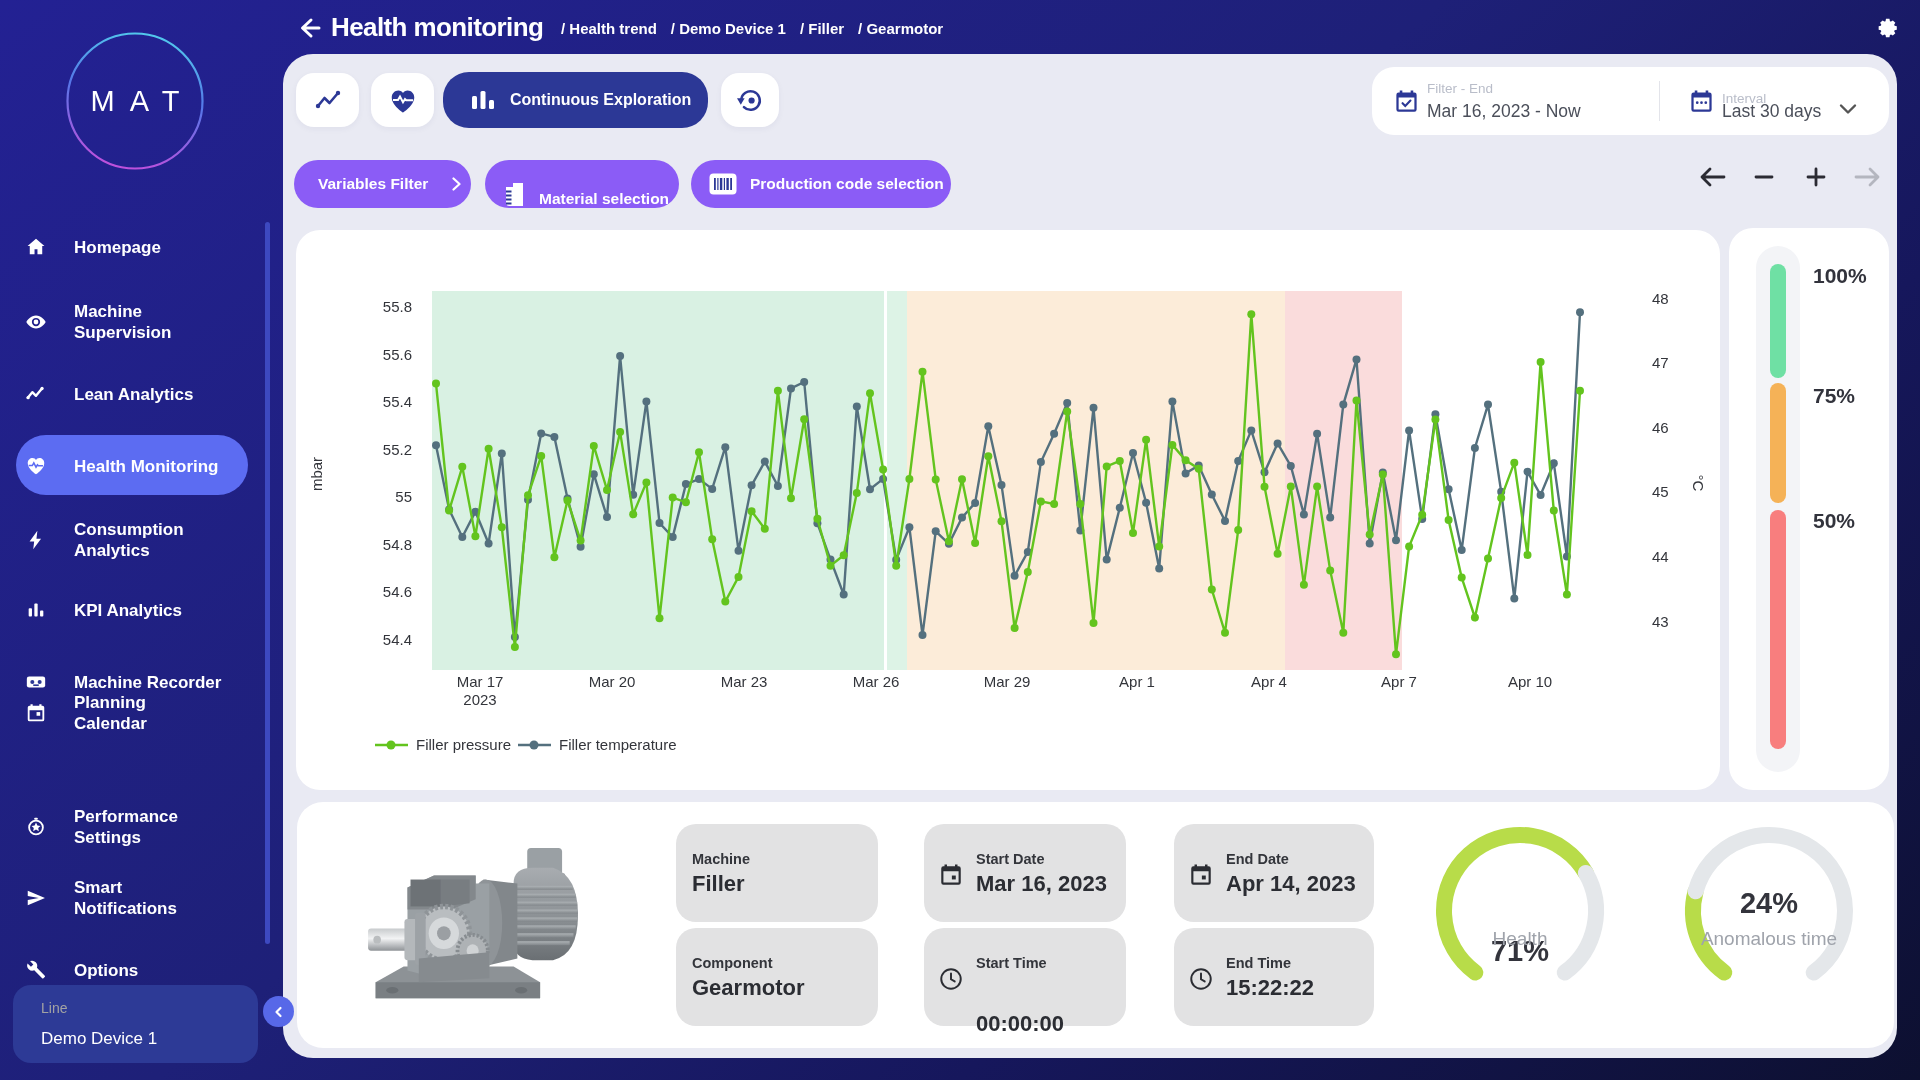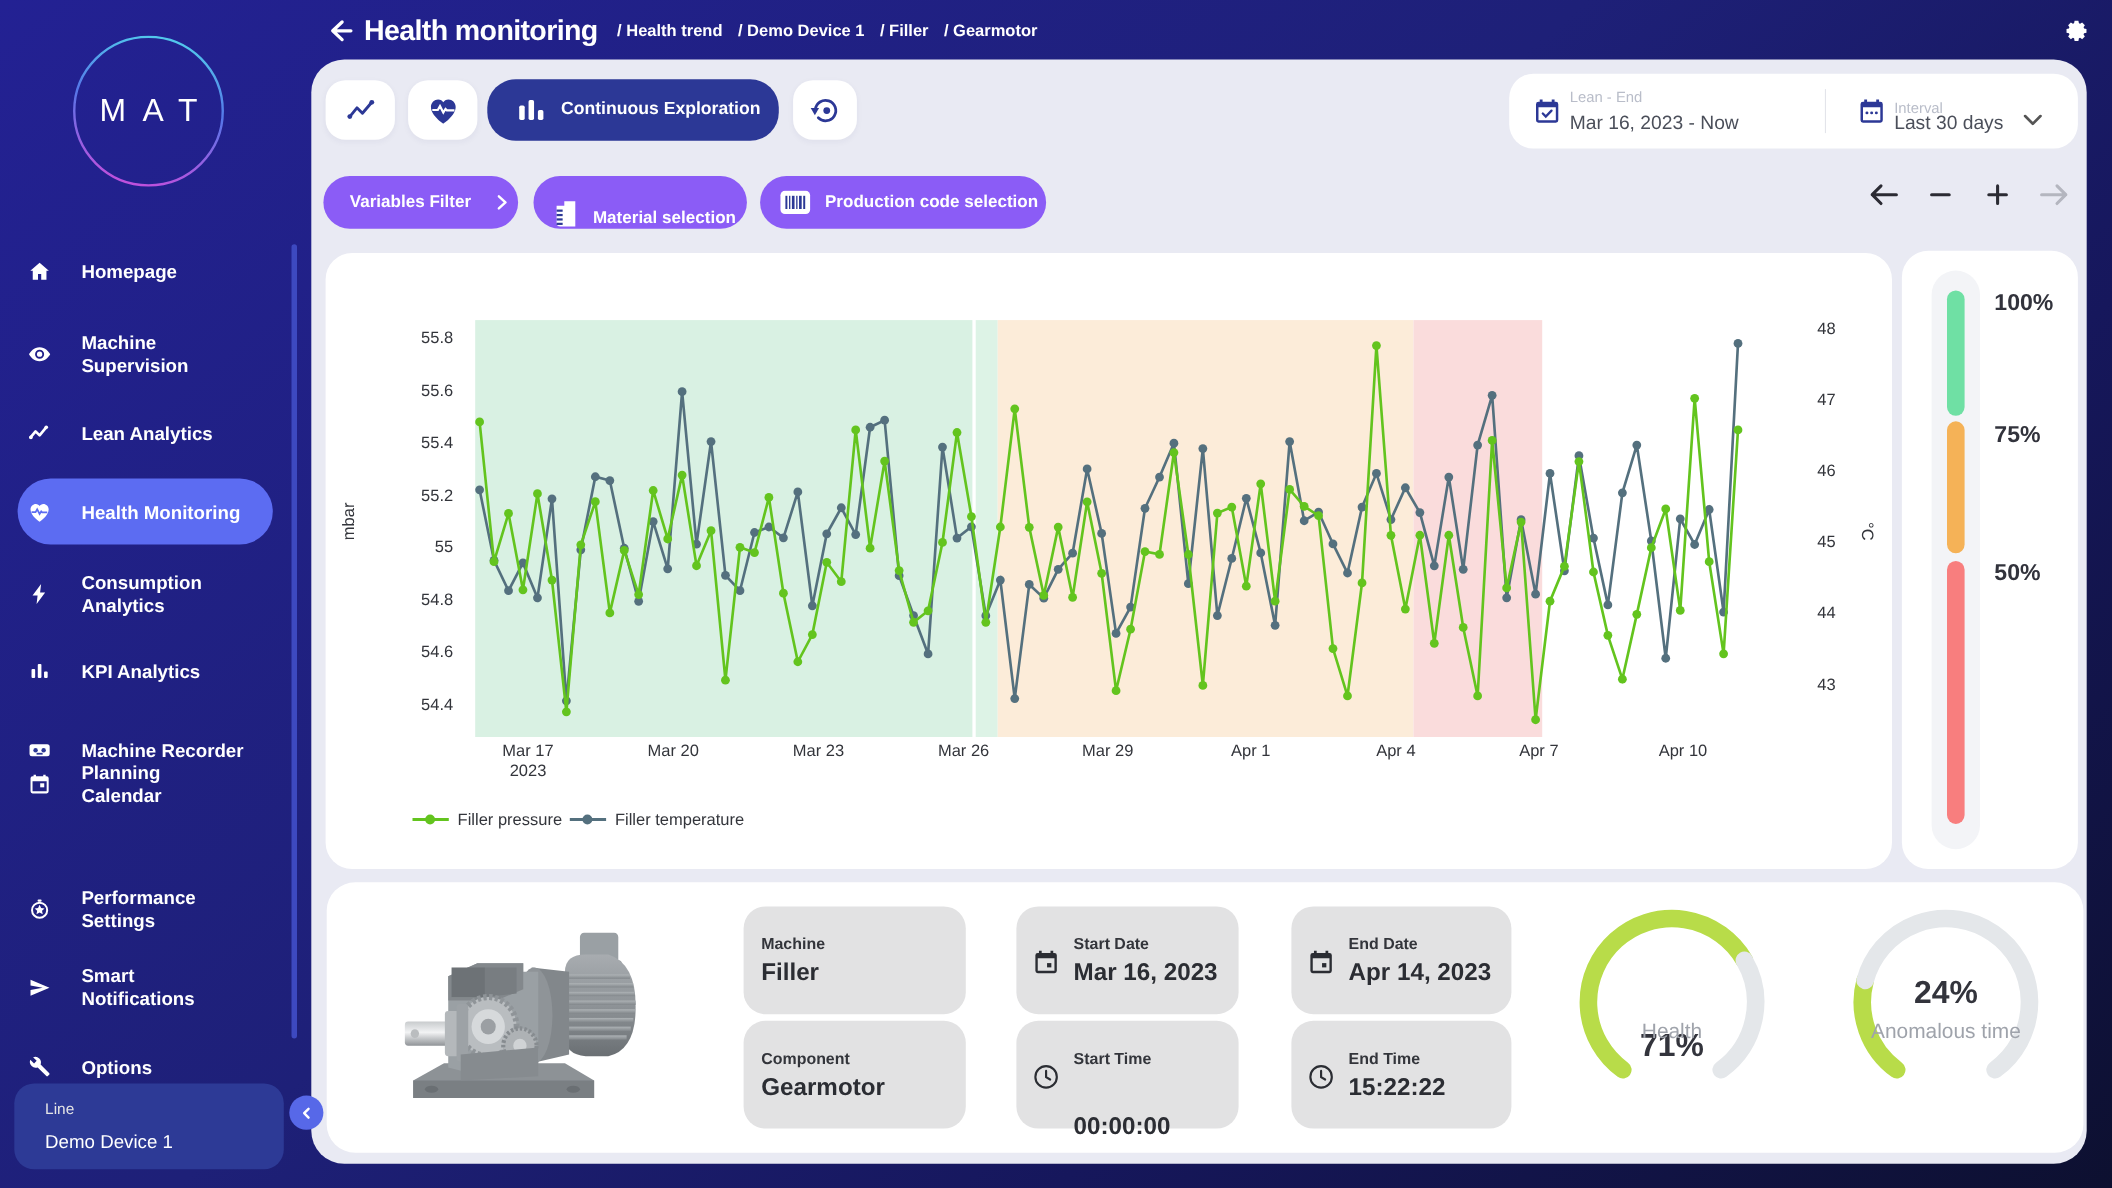--- a/index.html
+++ b/index.html
@@ -26,21 +26,21 @@
 }
 .logo span { color:#fff; font-size:29px; font-weight:400; letter-spacing:15px; margin-left:15px; }
 .nav-item { position:absolute; left:16px; width:250px; display:flex; align-items:center; color:#fff; font-size:17px; font-weight:700; line-height:21px; }
 .nav-item .nicon { width:22px; height:22px; margin-left:9px; margin-right:27px; flex:0 0 22px; }
 .nav-active {
   position:absolute; left:16px; top:435px; width:232px; height:60px; border-radius:30px;
   background:#5c6cf2;
 }
 .scrollline { position:absolute; left:265px; top:222px; width:5px; height:722px; border-radius:3px; background:#3d49c0; }
 .devcard { position:absolute; left:13px; top:985px; width:245px; height:78px; border-radius:18px; background:#2d3a96; }
-.devcard .l1 { position:absolute; left:28px; top:15px; color:#e5e5e5; font-size:14px; }
+.devcard .l1 { position:absolute; left:28px; top:15px; color:#a3a3a3; font-size:14px; }
 .devcard .l2 { position:absolute; left:28px; top:44px; color:#fff; font-size:17px; }
 .collapse { position:absolute; left:263px; top:996px; width:31px; height:31px; border-radius:50%; background:#5768e8; display:flex;align-items:center;justify-content:center; }
 
 .icnbtn { position:absolute; background:#fff; border-radius:18px; box-shadow:0 2px 6px rgba(30,35,90,0.05); display:flex; align-items:center; justify-content:center; }
 .btn1 { left:296px; top:73px; width:63px; height:54px; }
 .btn2 { left:371px; top:73px; width:63px; height:54px; }
 .btn4 { left:721px; top:73px; width:58px; height:54px; }
 .btn3 { position:absolute; left:443px; top:72px; width:265px; height:56px; background:#2c3896; border-radius:26px; display:flex; align-items:center; color:#fff; font-size:16px; font-weight:700; white-space:nowrap; }
 .btn3 svg { margin-left:27px; margin-right:14px; }
 
@@ -191,21 +191,21 @@
       <path d="M2.0 13.2 L9.6 13.2 L5.8 19.7 Z" fill="#2c3896"></path>
       <circle cx="16.6" cy="15.5" r="3.1" fill="#2c3896"></circle>
     </svg>
   </div>
 
 <div class="datecard">
   <svg style="position:absolute;left:21px;top:21px;" width="27" height="27" viewBox="0 0 24 24">
       <path fill="#2c3896" d="M19 4h-1V2.2h-2.3V4H8.3V2.2H6V4H5a2 2 0 0 0-2 2v13a2 2 0 0 0 2 2h14a2 2 0 0 0 2-2V6a2 2 0 0 0-2-2zm0 15H5V8.5h14V19z"></path>
       <path d="M8.5 13.5l2.4 2.4 4.6-4.7" stroke="#2c3896" stroke-width="1.9" fill="none" stroke-linecap="round"></path>
     </svg>
-  <div class="dc-label" style="left:55px;top:14px;">Lean - End</div>
+  <div class="dc-label" style="left:55px;top:14px;">Filter - End</div>
   <div class="dc-value" style="left:55px;top:34px;">Mar 16, 2023 - Now</div>
   <div class="divider"></div>
   <svg style="position:absolute;left:316px;top:21px;" width="27" height="27" viewBox="0 0 24 24">
       <path fill="#2c3896" d="M19 4h-1V2.2h-2.3V4H8.3V2.2H6V4H5a2 2 0 0 0-2 2v13a2 2 0 0 0 2 2h14a2 2 0 0 0 2-2V6a2 2 0 0 0-2-2zm0 15H5V8.5h14V19z"></path>
       <circle cx="8.2" cy="13" r="1.2" fill="#2c3896"></circle>
       <circle cx="12" cy="13" r="1.2" fill="#2c3896"></circle>
       <circle cx="15.8" cy="13" r="1.2" fill="#2c3896"></circle>
     </svg>
   <div class="dc-label" style="left:350px;top:24px;">Interval</div>
   <div class="dc-value" style="left:350px;top:34px;">Last 30 days</div>

